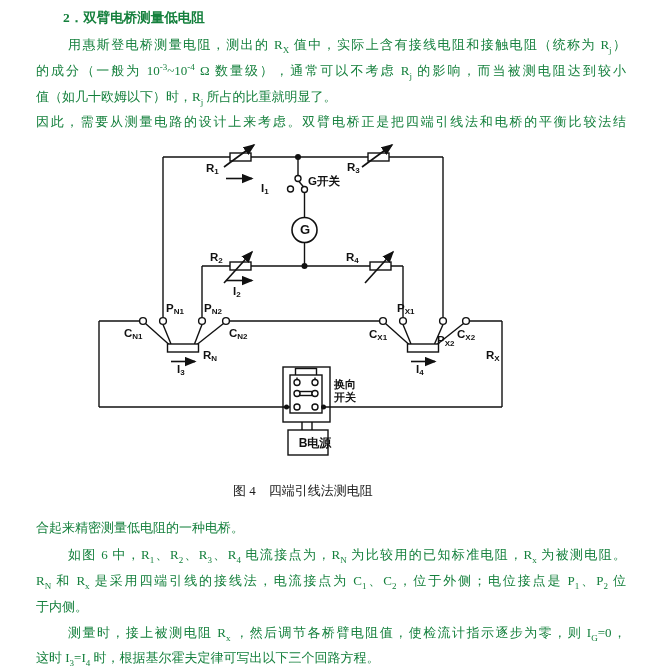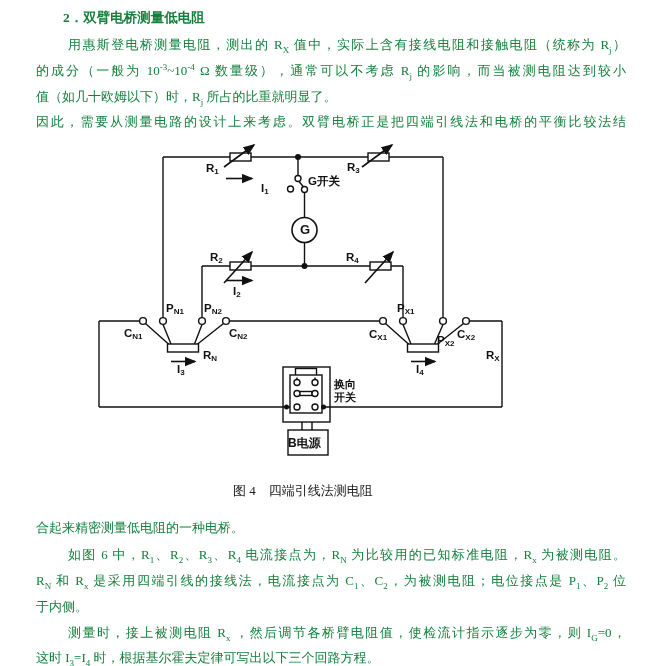--- a/index.html
+++ b/index.html
@@ -16,34 +16,34 @@
   .heading{font-weight:bold;font-size:13.5px;}
   svg{position:absolute;left:0;top:0;}
   .flabel{
     position:absolute;font-family:"Liberation Sans","DejaVu Sans",sans-serif;
     font-weight:bold;font-size:11.5px;color:#111;white-space:nowrap;line-height:1;
   }
   .flabel sub{font-size:8px;line-height:0;vertical-align:-2px;}
   .caption{
     position:absolute;left:233px;top:482px;font-size:13px;color:#1c1c1c;white-space:nowrap;
   }
-  .batt-label{left:288px;top:437px;width:54px;font-size:12px;}
+  .batt-label{left:288px;top:437px;width:54px;text-align:center;font-size:12px;}
   .galv-letter{font-size:13px;}
 </style>
 </head>
 <body>
 
 <div class="line heading" style="left:63px;top:9px;">2．双臂电桥测量低电阻</div>
 <div class="line just" style="left:68px;top:36px;width:558px;"><span>用惠斯登电桥测量电阻，测出的 R</span><sub>X</sub><span> 值中，实际上含有接线电阻和接触电阻（统称为 R</span><sub>j</sub><span>）</span></div>
 <div class="line just" style="left:36px;top:62px;width:590px;"><span>的成分（一般为 10</span><sup>-3</sup><span>~10</span><sup>-4</sup><span> Ω 数量级），通常可以不考虑 R</span><sub>j</sub><span> 的影响，而当被测电阻达到较小</span></div>
 <div class="line" style="left:36px;top:88px;"><span>值（如几十欧姆以下）时，R</span><sub>j</sub><span> 所占的比重就明显了。</span></div>
 <div class="line just" style="left:36px;top:113px;width:590px;"><span>因此，需要从测量电路的设计上来考虑。双臂电桥正是把四端引线法和电桥的平衡比较法结</span></div>
 <div class="line" style="left:36px;top:519px;"><span>合起来精密测量低电阻的一种电桥。</span></div>
 <div class="line just" style="left:68px;top:546px;width:558px;"><span>如图 6 中，R</span><sub>1</sub><span>、R</span><sub>2</sub><span>、R</span><sub>3</sub><span>、R</span><sub>4</sub><span> 电流接点为，R</span><sub>N</sub><span> 为比较用的已知标准电阻，R</span><sub>x</sub><span> 为被测电阻。</span></div>
-<div class="line just" style="left:36px;top:572px;width:590px;"><span>R</span><sub>N</sub><span> 和 R</span><sub>x</sub><span> 是采用四端引线的接线法，电流接点为 C</span><sub>1</sub><span>、C</span><sub>2</sub><span>，为被测电阻；电位接点是 P</span><sub>1</sub><span>、P</span><sub>2</sub><span> 位</span></div>
+<div class="line just" style="left:36px;top:572px;width:590px;"><span>R</span><sub>N</sub><span> 和 R</span><sub>x</sub><span> 是采用四端引线的接线法，电流接点为 C</span><sub>1</sub><span>、C</span><sub>2</sub><span>，位于外侧；电位接点是 P</span><sub>1</sub><span>、P</span><sub>2</sub><span> 位</span></div>
 <div class="line" style="left:36px;top:598px;"><span>于内侧。</span></div>
 <div class="line just" style="left:68px;top:624px;width:558px;"><span>测量时，接上被测电阻 R</span><sub>x</sub><span> ，然后调节各桥臂电阻值，使检流计指示逐步为零，则 I</span><sub>G</sub><span>=0，</span></div>
 <div class="line" style="left:36px;top:649px;"><span>这时 I</span><sub>3</sub><span>=I</span><sub>4</sub><span> 时，根据基尔霍夫定律可写出以下三个回路方程。</span></div>
 
 <svg width="661" height="480" viewBox="0 0 661 480">
   <defs>
     <marker id="ah" markerWidth="9" markerHeight="8" refX="6.5" refY="3" orient="auto">
       <path d="M0,0 L7.5,3 L0,6 Z" fill="#111"></path>
     </marker>
   </defs>

